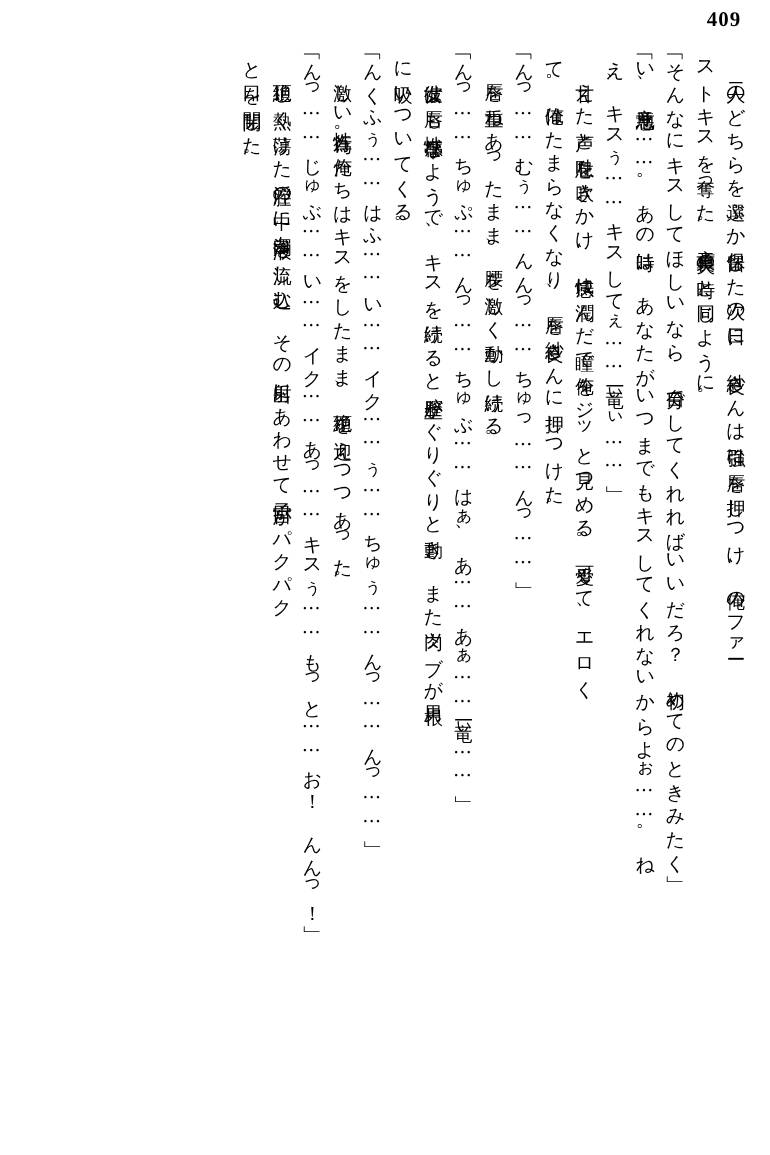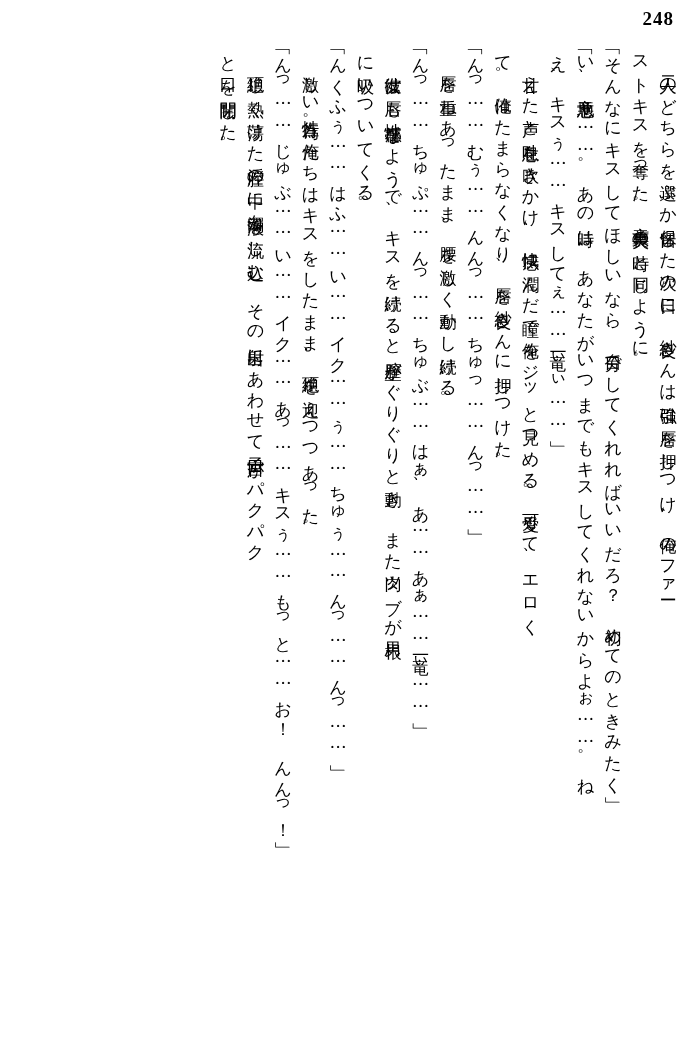--- a/index.html
+++ b/index.html
@@ -54,21 +54,21 @@
     white-space: nowrap;
     overflow: visible;
     font-family: "DejaVu Serif", "Liberation Serif", serif;
     font-feature-settings: "vert" 1;
   }
 </style>
 </head>
 <body>
 
 <div class="page">
-  <div class="page-number">248</div>
+  <div class="page-number">409</div>
   <div class="text-block">
     <div class="line">　二人のどちらを選ぶか保留した次の日に、紗良さんは強引に唇を押しつけ、俺のファー</div>
     <div class="line">ストキスを奪った。童貞喪失の時と同じように。</div>
     <div class="line">「そんなにキスしてほしいなら、自分でしてくれればいいだろ？　初めてのときみたく」</div>
     <div class="line">「い、意地悪ぅ……。あの時は、あなたがいつまでもキスしてくれないからよぉ……。ね</div>
     <div class="line">え、キスぅ……キスしてぇ……竜一ぃぃ……」</div>
     <div class="line">　甘えた声と吐息を吹きかけ、快感に潤んだ瞳で俺をジッと見つめる。可愛くて、エロく</div>
     <div class="line">て。俺はたまらなくなり、唇を紗良さんに押しつけた。</div>
     <div class="line">「んっ……むぅ……んんっ……ちゅっ……んっ……」</div>
     <div class="line">　唇を重ねあったまま、腰を激しく動かし続ける。</div>

